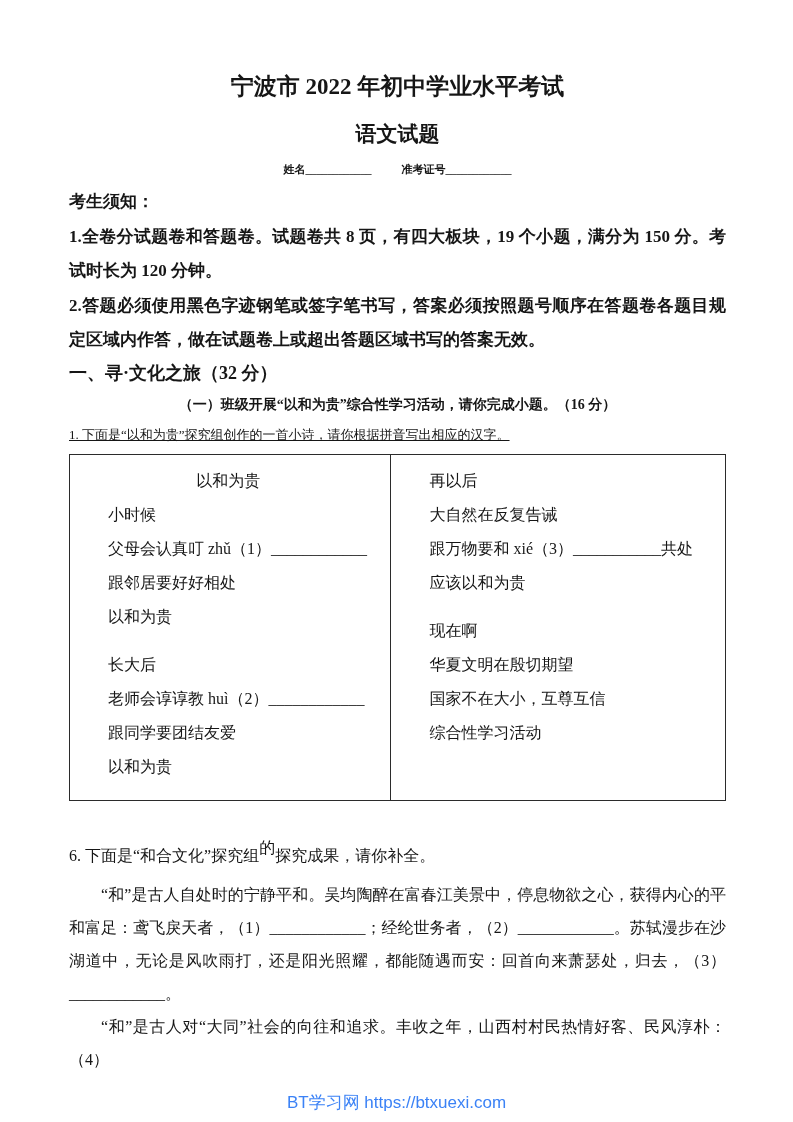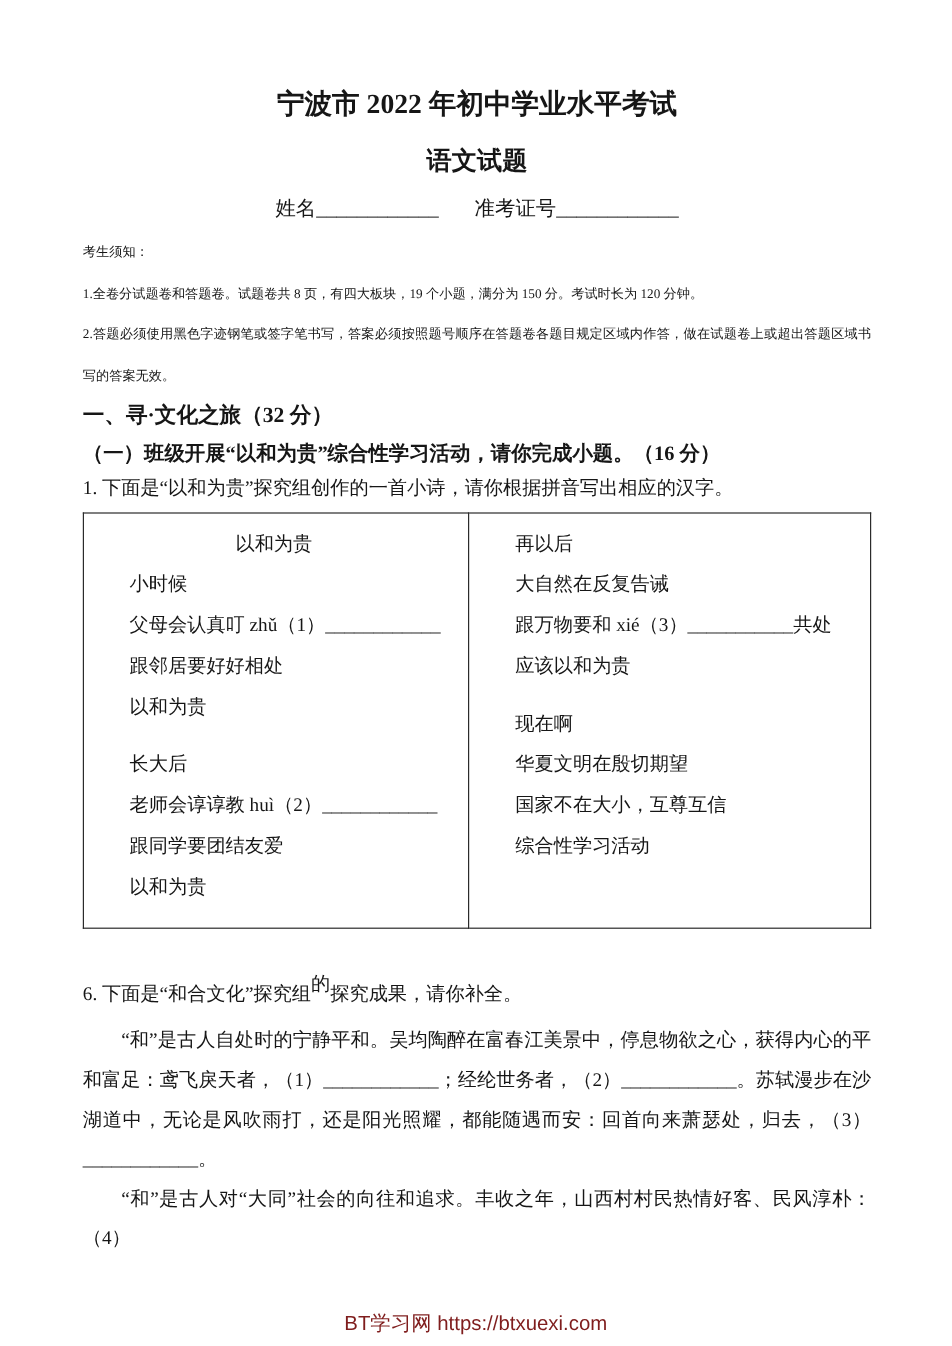--- a/index.html
+++ b/index.html
@@ -5,43 +5,43 @@
   * { box-sizing: border-box; }
   html, body { margin: 0; padding: 0; background: #ffffff; }
   .page {
     width: 793px; height: 1122px; margin: 16px auto; position: relative;
     background: #ffffff; color: #161616;
     font-family: "Liberation Serif", "DejaVu Serif", serif;
     padding: 56px 67px 0 69px;
   }
   .title { font-size: 23px; font-weight: 700; text-align: center; margin: 0 0 18px; line-height: 30px; }
   .subject { font-size: 21px; font-weight: 700; text-align: center; margin: 0 0 14px; line-height: 28px; }
-  .name-line { text-align: center; font-weight: 400; font-size: 17px; margin-bottom: 8px; }
+  .name-line { text-align: center; font-weight: 700; font-size: 11px; margin-bottom: 8px; }
   .name-line .id-label { margin-left: 30px; }
-  .notice p { margin: 0; font-weight: 400; font-size: 11px; line-height: 34.5px; text-align: justify; }
+  .notice p { margin: 0; font-weight: 700; font-size: 17px; line-height: 34.5px; text-align: justify; }
   .sec-heading { font-size: 18px; font-weight: 700; line-height: 31px; margin: 0; }
-  .sub-heading { font-size: 17px; font-weight: 700; line-height: 31px; margin: 0; }
-  .q1-prompt { font-size: 16px; line-height: 27px; margin: 1px 0 6px; font-weight: 400; }
+  .sub-heading { font-size: 14px; font-weight: 700; line-height: 31px; margin: 0; text-align: center; }
+  .q1-prompt { font-size: 13px; line-height: 27px; margin: 1px 0 6px; font-weight: 400; text-decoration: underline; }
   table.poem { width: 100%; border-collapse: collapse; table-layout: fixed; }
   table.poem td {
     border: 1.6px solid #2b2b2b; vertical-align: top;
     font-size: 16px; line-height: 34px; padding: 9px 4px 16px 0;
   }
   td.cell-left { width: 49%; }
   td.cell-right { padding-top: 43px; }
   .poem-line { padding-left: 38px; white-space: nowrap; }
   .poem-title { text-align: center; padding-left: 0; }
   .stanza-gap { margin-top: 14px; }
   .q2-block p { font-size: 16px; line-height: 33px; margin: 0; text-align: justify; }
   .q2-prompt { margin: 38px 0 6px !important; }
   .sup { position: relative; top: -0.48em; }
   .indent { text-indent: 2em; }
   .footer {
     position: absolute; left: 0; right: 0; bottom: 24px; text-align: center;
-    color: #7f1d1d; font-size: 17px;
+    color: #3b82f6; font-size: 17px;
     font-family: "Liberation Sans", "DejaVu Sans", sans-serif;
   }
 </style>
 </head>
 <body>
 
 <div class="page">
 
   <h1 class="title">宁波市 2022 年初中学业水平考试</h1>
   <h2 class="subject">语文试题</h2>

